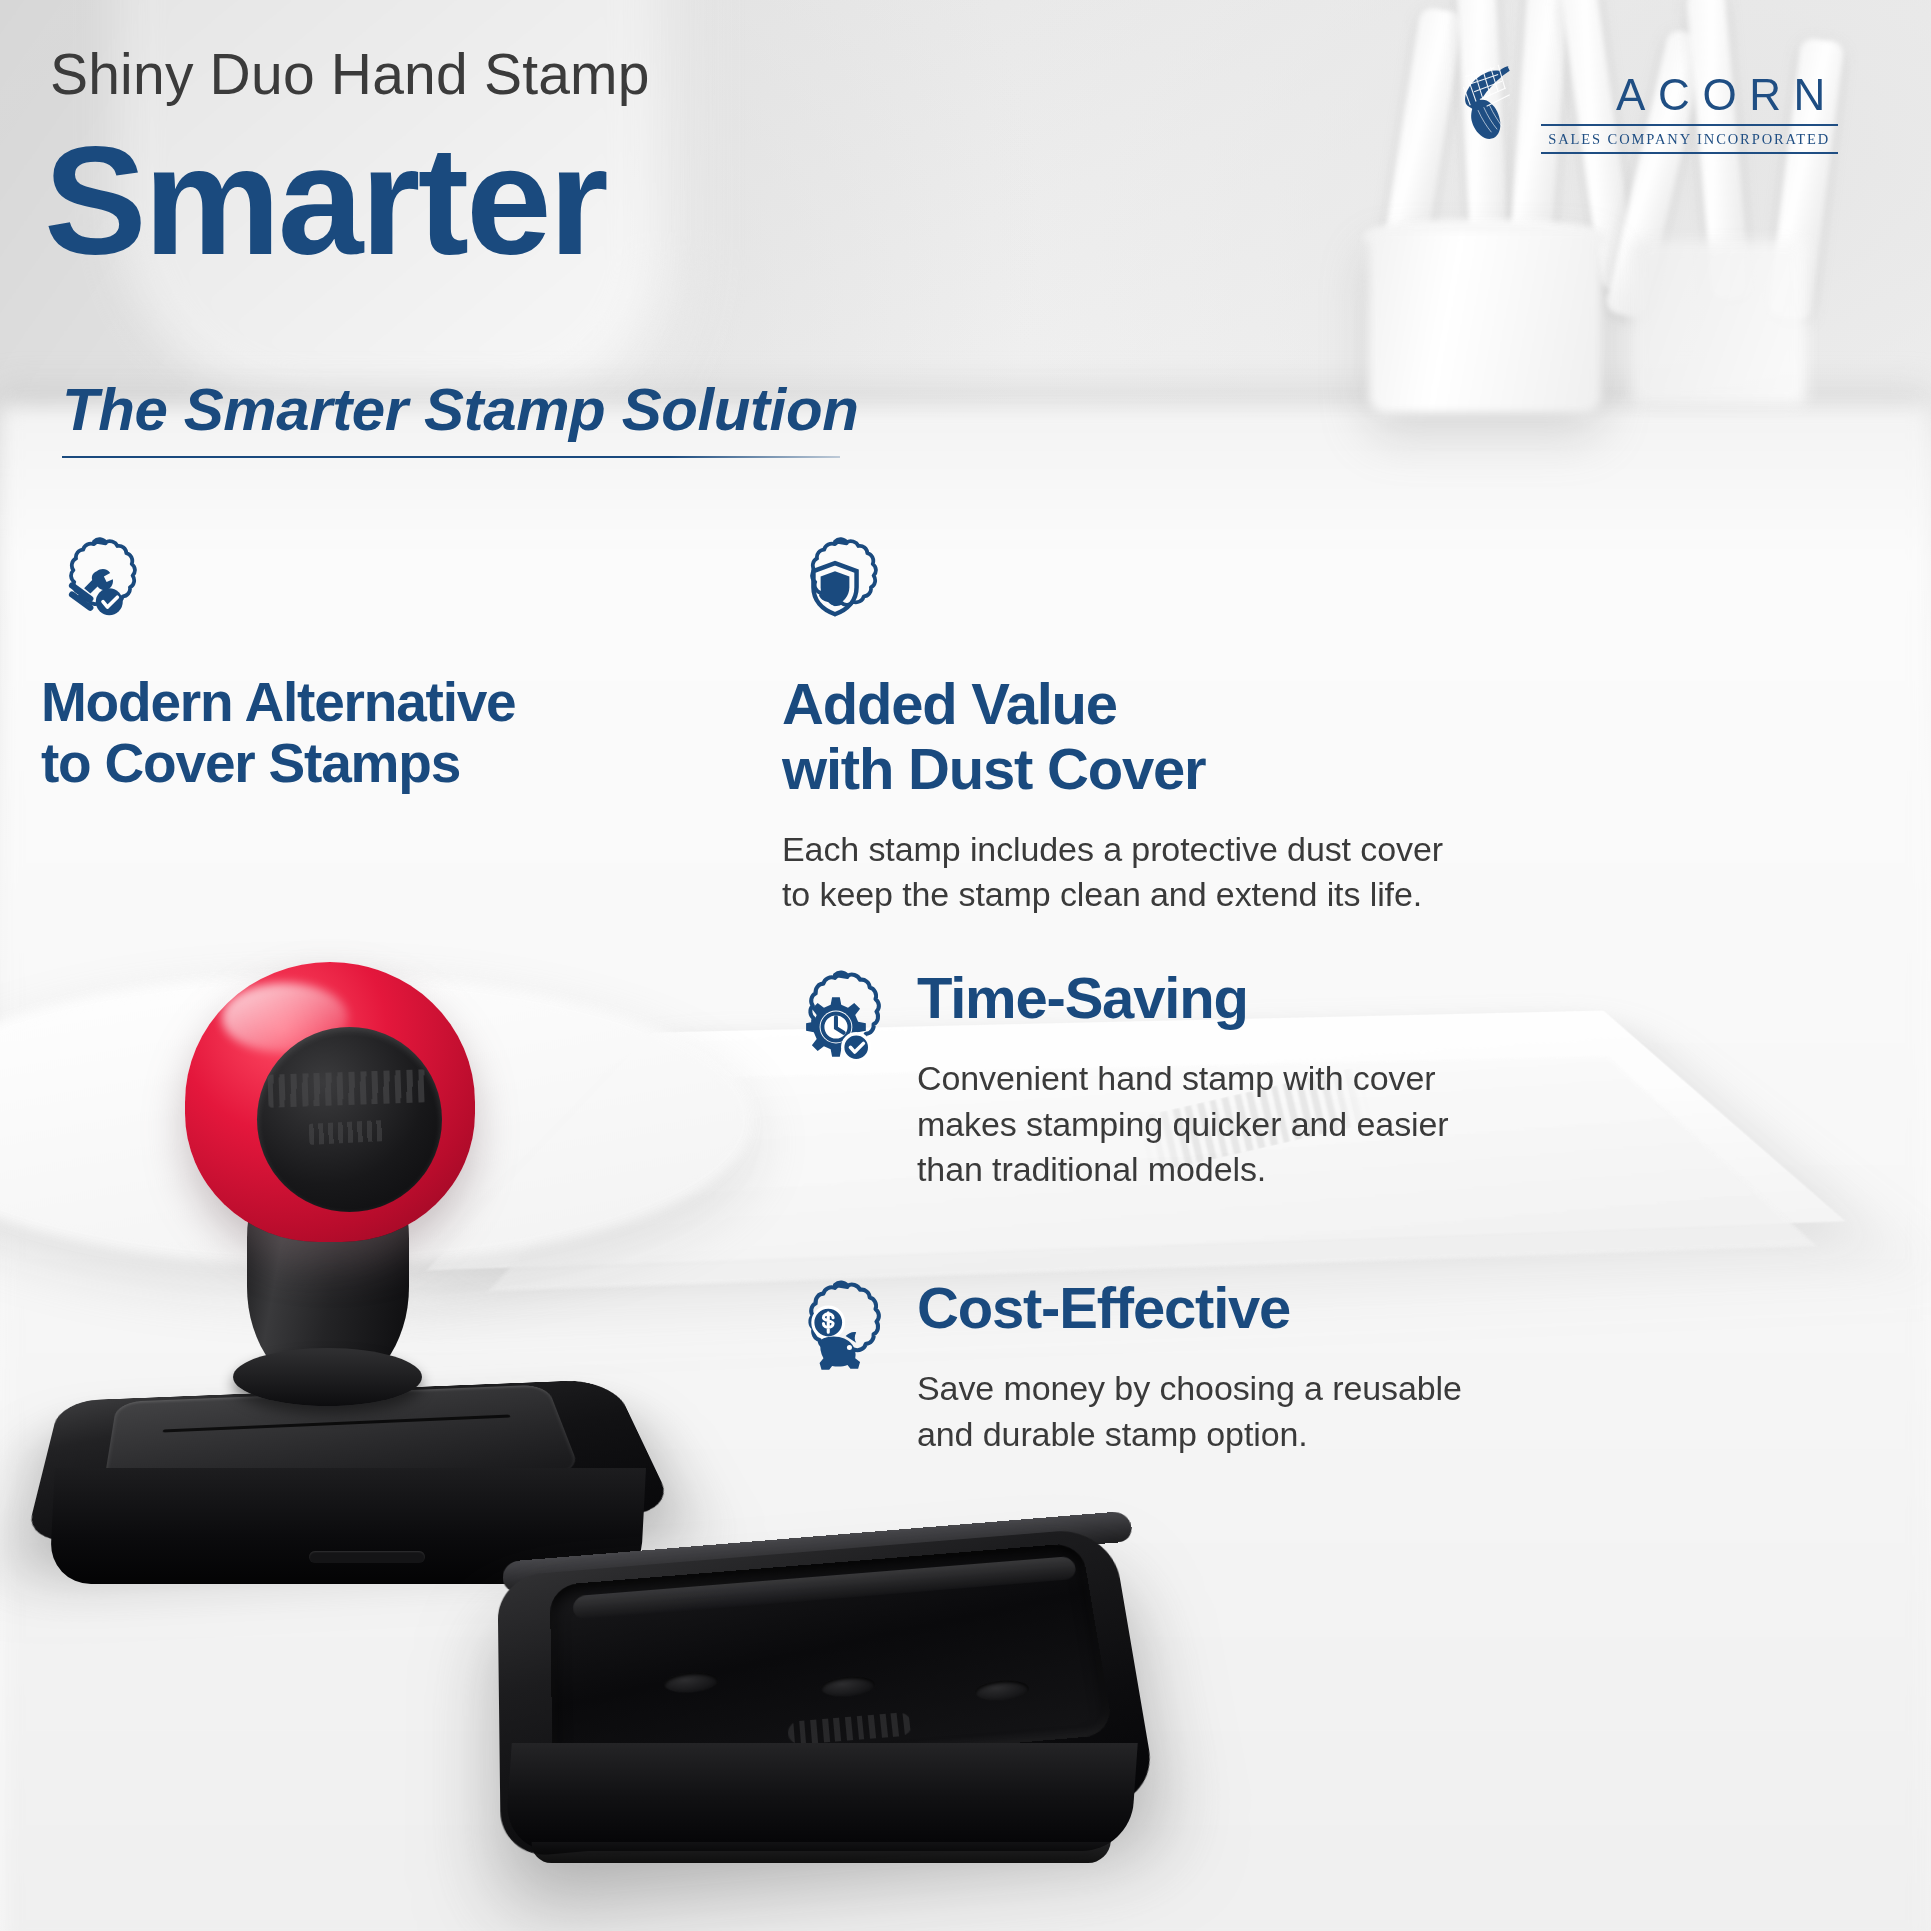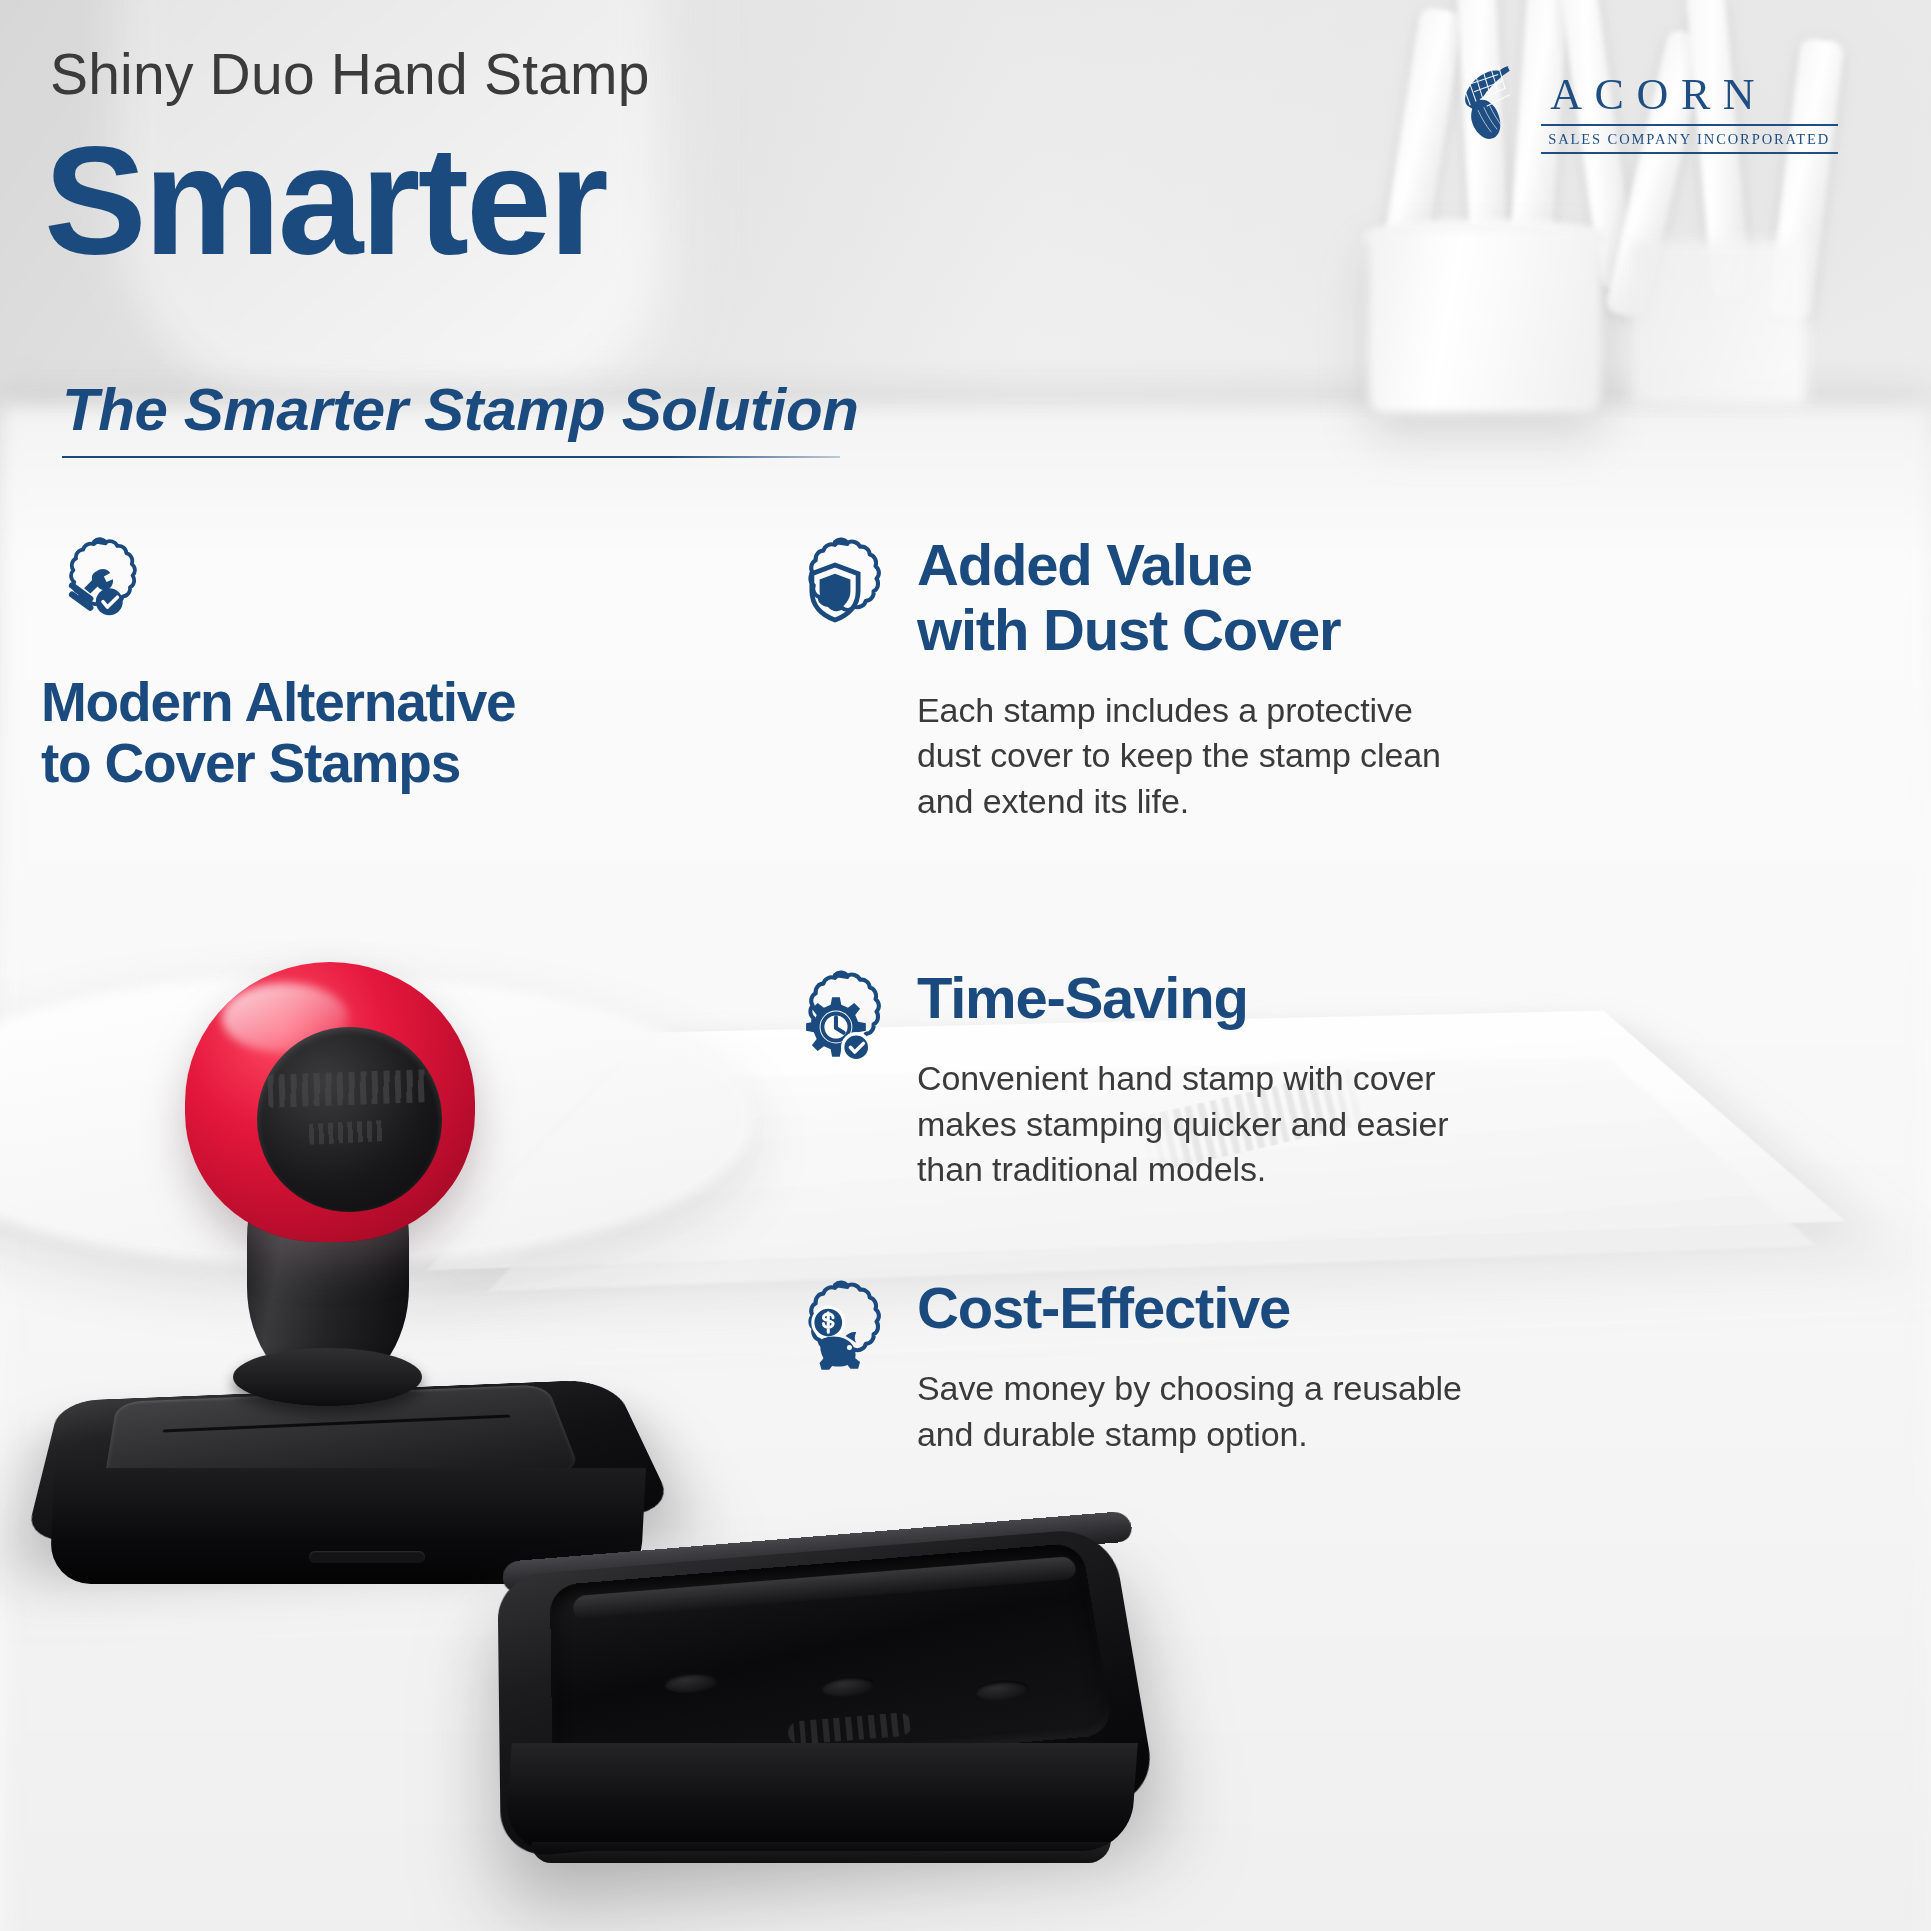--- a/index.html
+++ b/index.html
@@ -247,23 +247,23 @@
   }
 
   
   #brand-logo {
     position:absolute; z-index:3; left:1452px; top:54px;
     width:386px; height:93px; display:flex; align-items:center; gap:13.5px;
   }
   .logo-acorn { width:75px; height:81px; flex:0 0 75px; }
   .logo-text { display:flex; flex-direction:column; flex:1; padding-top:1.9px; }
   .logo-word {
-    font-family:Liberation Serif, serif;
+    font-family:Liberation Sans, sans-serif;
     font-size:44px; color:#1f4e83; letter-spacing:12.6px;
-    line-height:1; text-align:left; padding-left:9.7px;margin-top:24px;
+    line-height:1; text-align:right; padding-left:9.7px;margin-top:24px;
   }
   .logo-rule { height:1.9px; background:#1f4e83; margin:6.8px 0 4.8px; }
   .logo-sub {
     font-family:"Liberation Serif", serif;
     font-size:14.5px; color:#1f4e83; letter-spacing:1.9px;
     text-align:center; white-space:nowrap;
   }
   .logo-rule2 { height:1.4px; background:#1f4e83; margin-top:4.8px; }
 
   
@@ -274,21 +274,21 @@
     color:#1a4a7e; font-weight:700; font-size:55px; line-height:1.12;
     letter-spacing:-1.2px;
   }
   .feature-desc {
     margin-top:25px; color:#3a3a3a; font-size:34px; font-weight:400;
     line-height:1.34; letter-spacing:-0.1px;
   }
   .feature-desc.indent { margin-left:21px; }
 
   #feature-modern      { left:41px;  top:533px; width:734px;flex-direction:column; }
-  #feature-added-value { left:782px; top:533px; width:695px; }
+  #feature-added-value { left:782px; top:533px; width:695px;flex-direction:column; }
   #feature-time-saving { left:782px; top:966px; width:714px; }
   #feature-cost        { left:782px; top:1276px; width:714px; }
 
   #feature-added-value .feature-title,
   #feature-time-saving .feature-title,
   #feature-cost .feature-title { font-size:58px; }
 </style>
 </head>
 <body>
 

